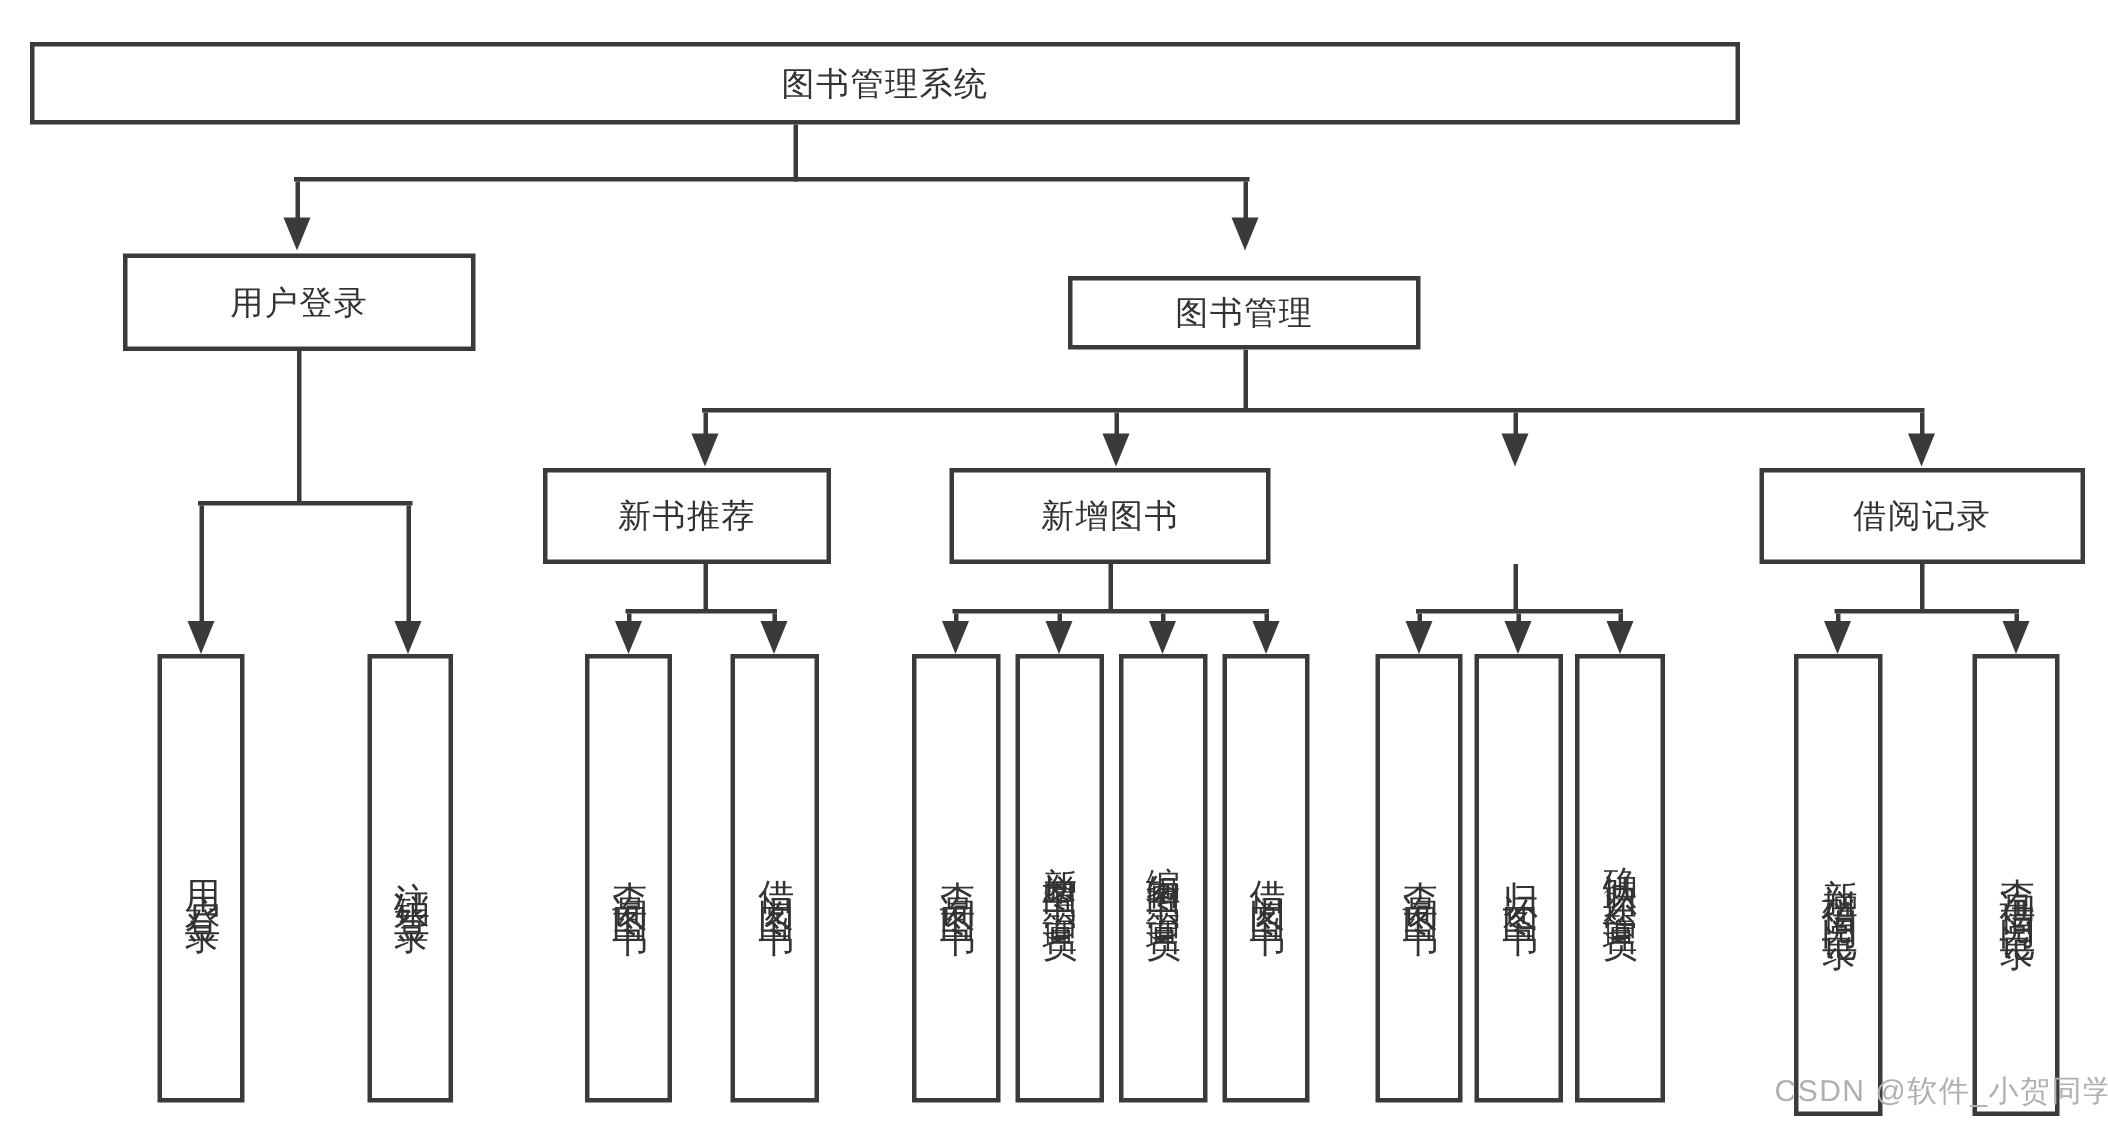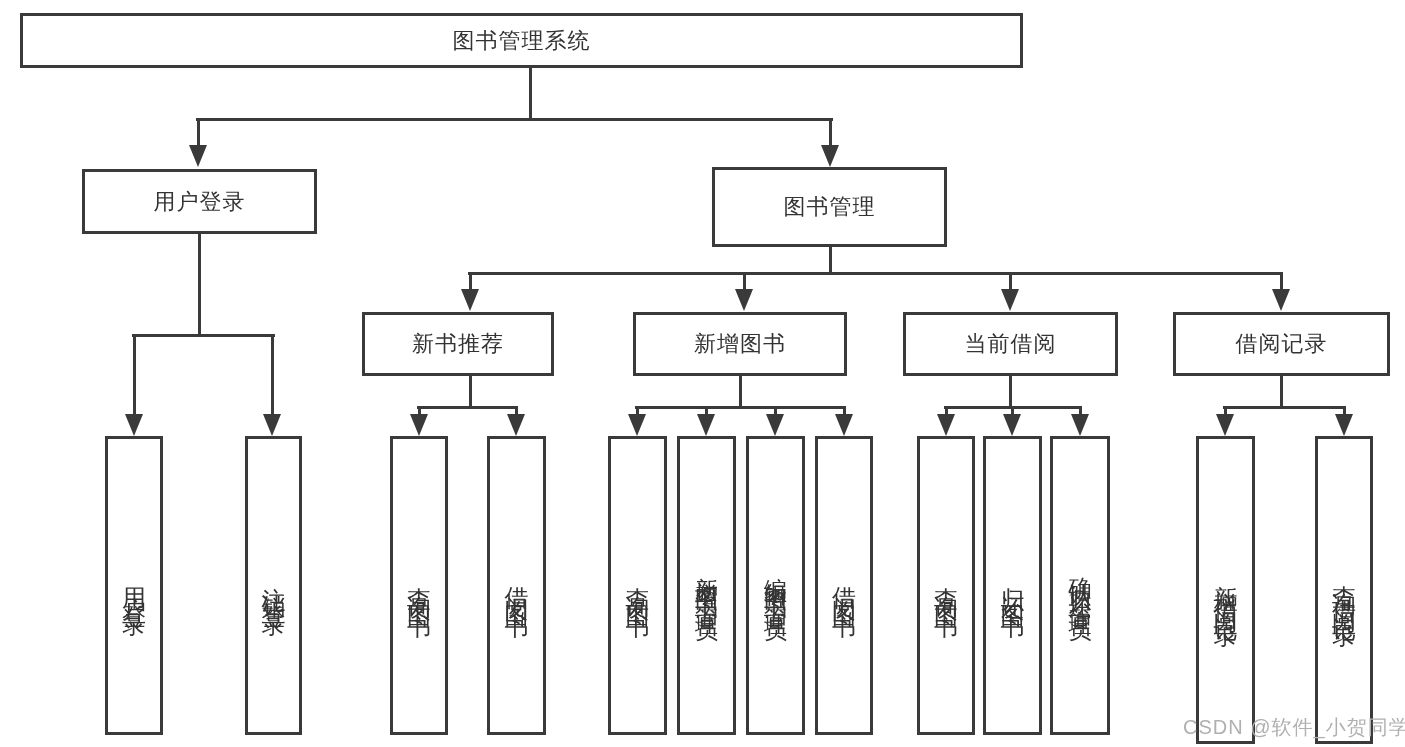--- a/index.html
+++ b/index.html
@@ -104,35 +104,34 @@
   <div class="arrow" style="left:1003px;top:414px"></div>
   <div class="arrow" style="left:1071px;top:414px"></div>
 
   <div class="ln" style="left:1280px;top:376px;width:3px;height:32px"></div>
   <div class="ln" style="left:1223px;top:406px;width:123px;height:3px"></div>
   <div class="ln" style="left:1224px;top:409px;width:3px;height:9px"></div>
   <div class="ln" style="left:1343px;top:409px;width:3px;height:9px"></div>
   <div class="arrow" style="left:1216px;top:414px"></div>
   <div class="arrow" style="left:1335px;top:414px"></div>
 
-  <div class="node" style="left:20px;top:13px;width:1003px;height:55px">图书管理系统</div>
+  <div class="node" style="left:20px;top:28px;width:1140px;height:55px">图书管理系统</div>
 
   <div class="node" style="left:82px;top:169px;width:235px;height:65px">用户登录</div>
 
-  <div class="node" style="left:712px;top:167px;width:235px;height:80px">图书管理</div>
+  <div class="node" style="left:712px;top:184px;width:235px;height:49px">图书管理</div>
 
   <div class="node vnode" style="left:105px;top:436px;width:58px;height:299px">用户登录</div>
 
   <div class="node vnode" style="left:245px;top:436px;width:57px;height:299px">注销登录</div>
 
   <div class="node" style="left:362px;top:312px;width:192px;height:64px">新书推荐</div>
 
   <div class="node" style="left:633px;top:312px;width:214px;height:64px">新增图书</div>
 
-  <div class="node" style="left:903px;top:312px;width:215px;height:64px">当前借阅</div>
 
   <div class="node" style="left:1173px;top:312px;width:217px;height:64px">借阅记录</div>
 
   <div class="node vnode" style="left:390px;top:436px;width:58px;height:299px">查询图书</div>
   <div class="node vnode" style="left:487px;top:436px;width:59px;height:299px">借阅图书</div>
 
   <div class="node vnode" style="left:608px;top:436px;width:59px;height:299px">查询图书</div>
   <div class="node vnode" style="left:677px;top:436px;width:59px;height:299px;letter-spacing:6px;font-size:23px">新增图书（管理员）</div>
   <div class="node vnode" style="left:746px;top:436px;width:59px;height:299px;letter-spacing:6px;font-size:23px">编辑图书（管理员）</div>
   <div class="node vnode" style="left:815px;top:436px;width:58px;height:299px">借阅图书</div>

